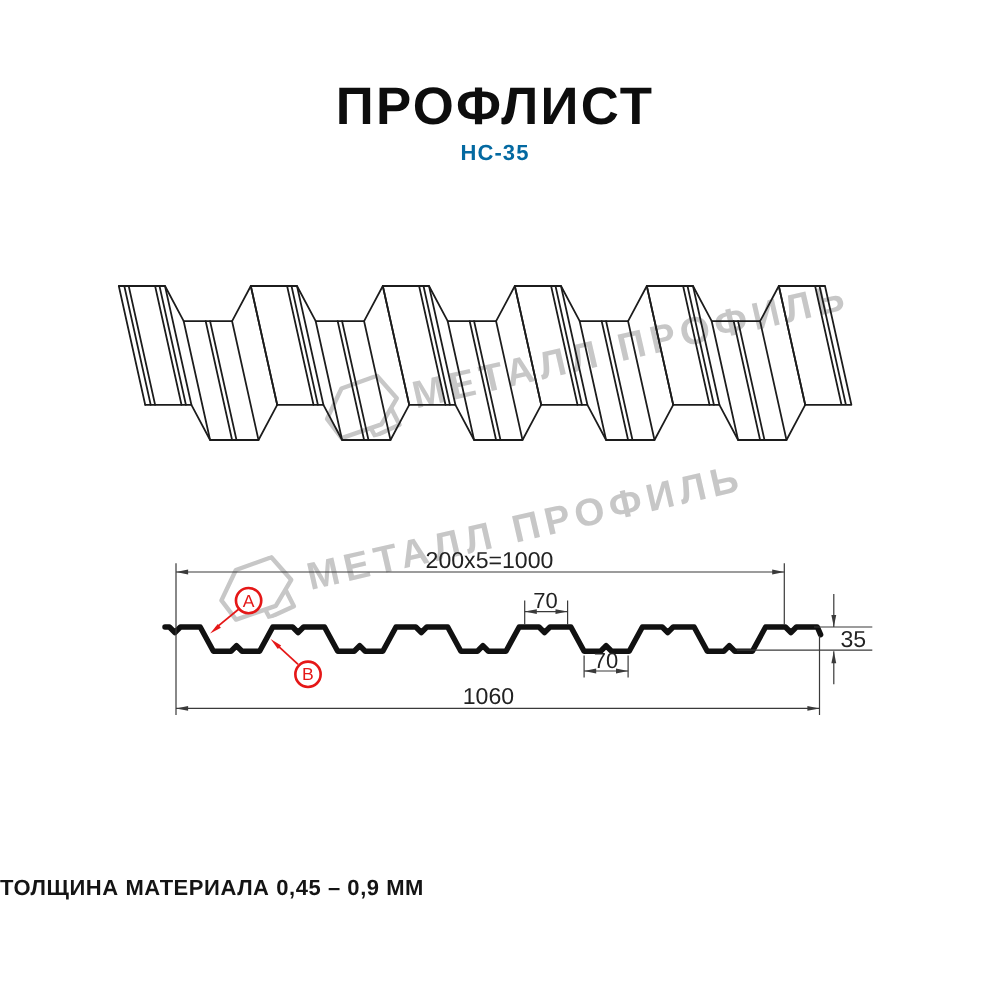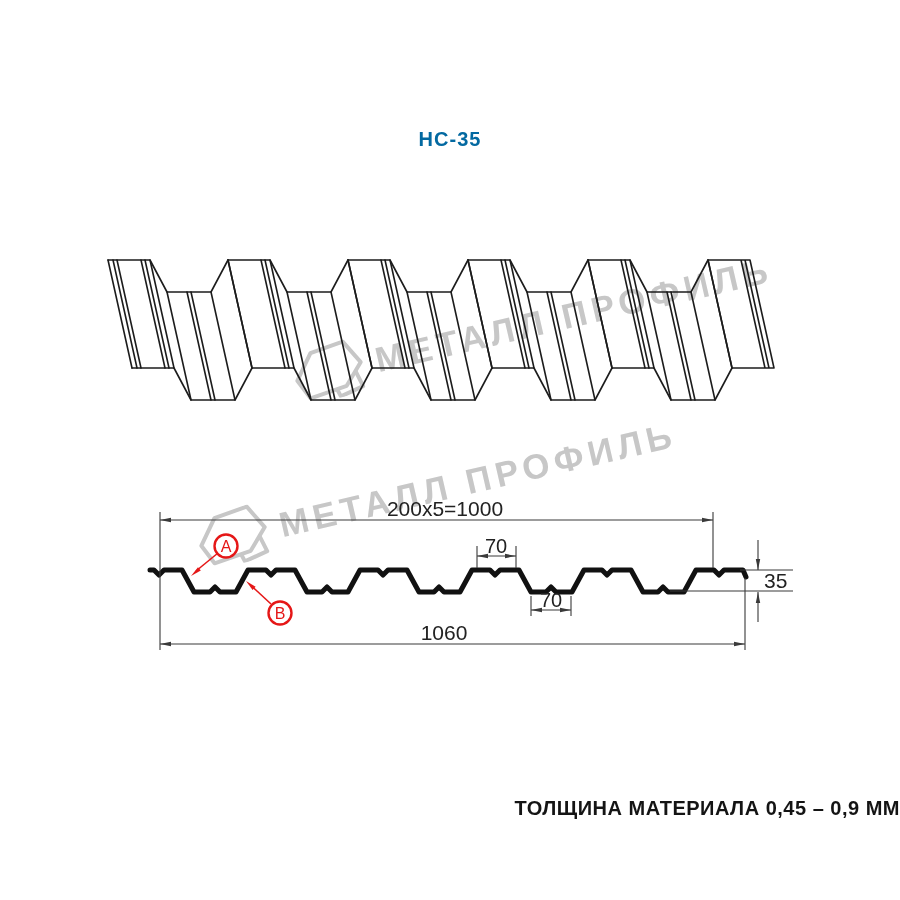--- a/index.html
+++ b/index.html
@@ -15,21 +15,21 @@
   }
   .page-title{
     position:absolute;top:70px;left:0;width:900px;margin:0;text-align:center;
     font-size:48px;font-weight:700;letter-spacing:2px;color:#0d0d0d;
   }
   .profile-code{
     position:absolute;top:128px;left:0;width:900px;text-align:center;
     font-size:20px;font-weight:700;letter-spacing:1px;color:#0369a1;
   }
   .footer-note{
-    position:absolute;top:797px;left:0;width:900px;text-align:right;
+    position:absolute;top:797px;left:0;width:900px;text-align:left;
     font-size:20px;font-weight:700;letter-spacing:0.5px;color:#141414;
   }
   .wm{
     position:absolute;display:flex;align-items:center;gap:12px;
     transform:rotate(-13deg);transform-origin:left center;white-space:nowrap;
     pointer-events:none;z-index:1;
   }
   .wm .wm-text{
     font-size:35px;font-weight:700;letter-spacing:5px;color:var(--watermark);
   }
@@ -50,20 +50,21 @@
   svg text{font-family:"Liberation Sans",sans-serif;fill:#222;}
   .dim-text{font-size:21px;}
   .dim-text-small{font-size:20px;}
   .marker-letter{font-size:16px;fill:var(--accent);}
 </style>
 </head>
 <body>
 
 <div class="page">
 
+  <h1 class="page-title">ПРОФЛИСТ</h1>
   <div class="profile-code">НС-35</div>
 
   <div class="wm wm1">
     <svg class="wm-logo" width="74" height="56" viewBox="0 0 74 56">
       <path d="M40,40 L64,34 L68,50 L44,55 Z" fill="#fff"></path>
       <path d="M5,30 L24,6 L58,2 L71,26 L52,46 L14,50 Z" fill="#fff"></path>
     </svg>
     <span class="wm-text">МЕТАЛЛ ПРОФИЛЬ</span>
   </div>
 

